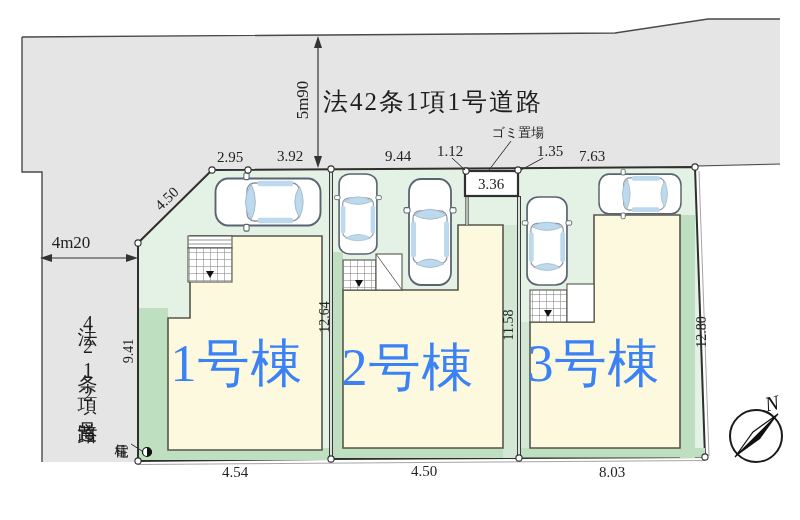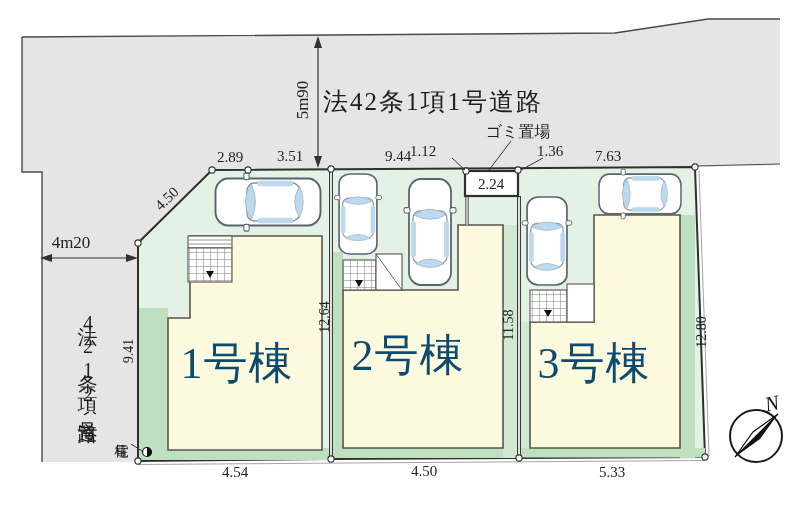--- a/index.html
+++ b/index.html
@@ -9,22 +9,22 @@
   .lbl{position:absolute;transform:translate(-50%,-50%);white-space:nowrap;color:#222;
        font-family:"Liberation Serif","DejaVu Serif",serif;line-height:1;}
   .dim{font-size:15px;}
   .dimsm{font-size:14px;}
   .rot90{transform:translate(-50%,-50%) rotate(-90deg);}
   .rot44{transform:translate(-50%,-50%) rotate(-44deg);}
   .roadlbl{font-size:25px;letter-spacing:2px;color:#1e1e1e;}
   .mlab{font-size:17px;}
   .vjp{writing-mode:vertical-rl;text-orientation:upright;font-size:20px;letter-spacing:1px;color:#1e1e1e;}
   .vjp-sm{writing-mode:vertical-rl;text-orientation:upright;font-size:14px;color:#1e1e1e;}
-  .gomi{font-size:16px;color:#1e1e1e;}
-  .bldg{font-size:44px;color:#0c4a6e;letter-spacing:1px;}
+  .gomi{font-size:13px;color:#1e1e1e;}
+  .bldg{font-size:52px;color:#3b82f6;letter-spacing:1px;}
   .north{font-size:21px;font-style:italic;color:#111;
          transform:translate(-50%,-50%) rotate(-12deg);}
 </style>
 </head>
 <body>
 
 <div class="canvas">
 
 <svg width="800" height="520" viewBox="0 0 800 520">
   <defs>
@@ -150,37 +150,37 @@
     <polygon points="735,457 778,414 753,432" fill="#fff" stroke="#111" stroke-width="1.2"></polygon>
     <polygon points="735,457 778,414 760,439" fill="#111"></polygon>
   </g>
 </svg>
 
 <span class="lbl roadlbl" style="left:433px;top:101px">法42条1項1号道路</span>
 <span class="lbl mlab rot90" style="left:302px;top:100px">5m90</span>
 <span class="lbl mlab" style="left:71px;top:242px">4m20</span>
 <span class="lbl vjp" style="left:88px;top:360px">法42条1項2号道路</span>
 
-<span class="lbl dim" style="left:230px;top:157px">2.89</span>
-<span class="lbl dim" style="left:290px;top:156px">3.51</span>
+<span class="lbl dim" style="left:230px;top:157px">2.95</span>
+<span class="lbl dim" style="left:290px;top:156px">3.92</span>
 <span class="lbl dim" style="left:398px;top:156px">9.44</span>
-<span class="lbl dim" style="left:423px;top:151px">1.12</span>
-<span class="lbl dim" style="left:550px;top:151px">1.36</span>
-<span class="lbl dim" style="left:608px;top:156px">7.63</span>
-<span class="lbl dim" style="left:491px;top:184px">2.24</span>
+<span class="lbl dim" style="left:450px;top:151px">1.12</span>
+<span class="lbl dim" style="left:550px;top:151px">1.35</span>
+<span class="lbl dim" style="left:592px;top:156px">7.63</span>
+<span class="lbl dim" style="left:491px;top:184px">3.36</span>
 <span class="lbl dim rot44" style="left:167px;top:199px">4.50</span>
 <span class="lbl dimsm rot90" style="left:129px;top:351px">9.41</span>
 <span class="lbl dimsm rot90" style="left:325px;top:317px">12.64</span>
 <span class="lbl dimsm rot90" style="left:509px;top:325px">11.58</span>
 <span class="lbl dimsm rot90" style="left:702px;top:332px">12.80</span>
 <span class="lbl dim" style="left:235px;top:472px">4.54</span>
 <span class="lbl dim" style="left:424px;top:471px">4.50</span>
-<span class="lbl dim" style="left:612px;top:472px">5.33</span>
+<span class="lbl dim" style="left:612px;top:472px">8.03</span>
 
 <span class="lbl gomi" style="left:518px;top:132px">ゴミ置場</span>
 <span class="lbl vjp-sm" style="left:121px;top:433px">電柱</span>
 <span class="lbl north" style="left:772px;top:404px">N</span>
 
 <span class="lbl bldg" style="left:237px;top:364px">1号棟</span>
-<span class="lbl bldg" style="left:408px;top:356px">2号棟</span>
+<span class="lbl bldg" style="left:408px;top:368px">2号棟</span>
 <span class="lbl bldg" style="left:594px;top:364px">3号棟</span>
 
 </div>
 
 </body></html>

